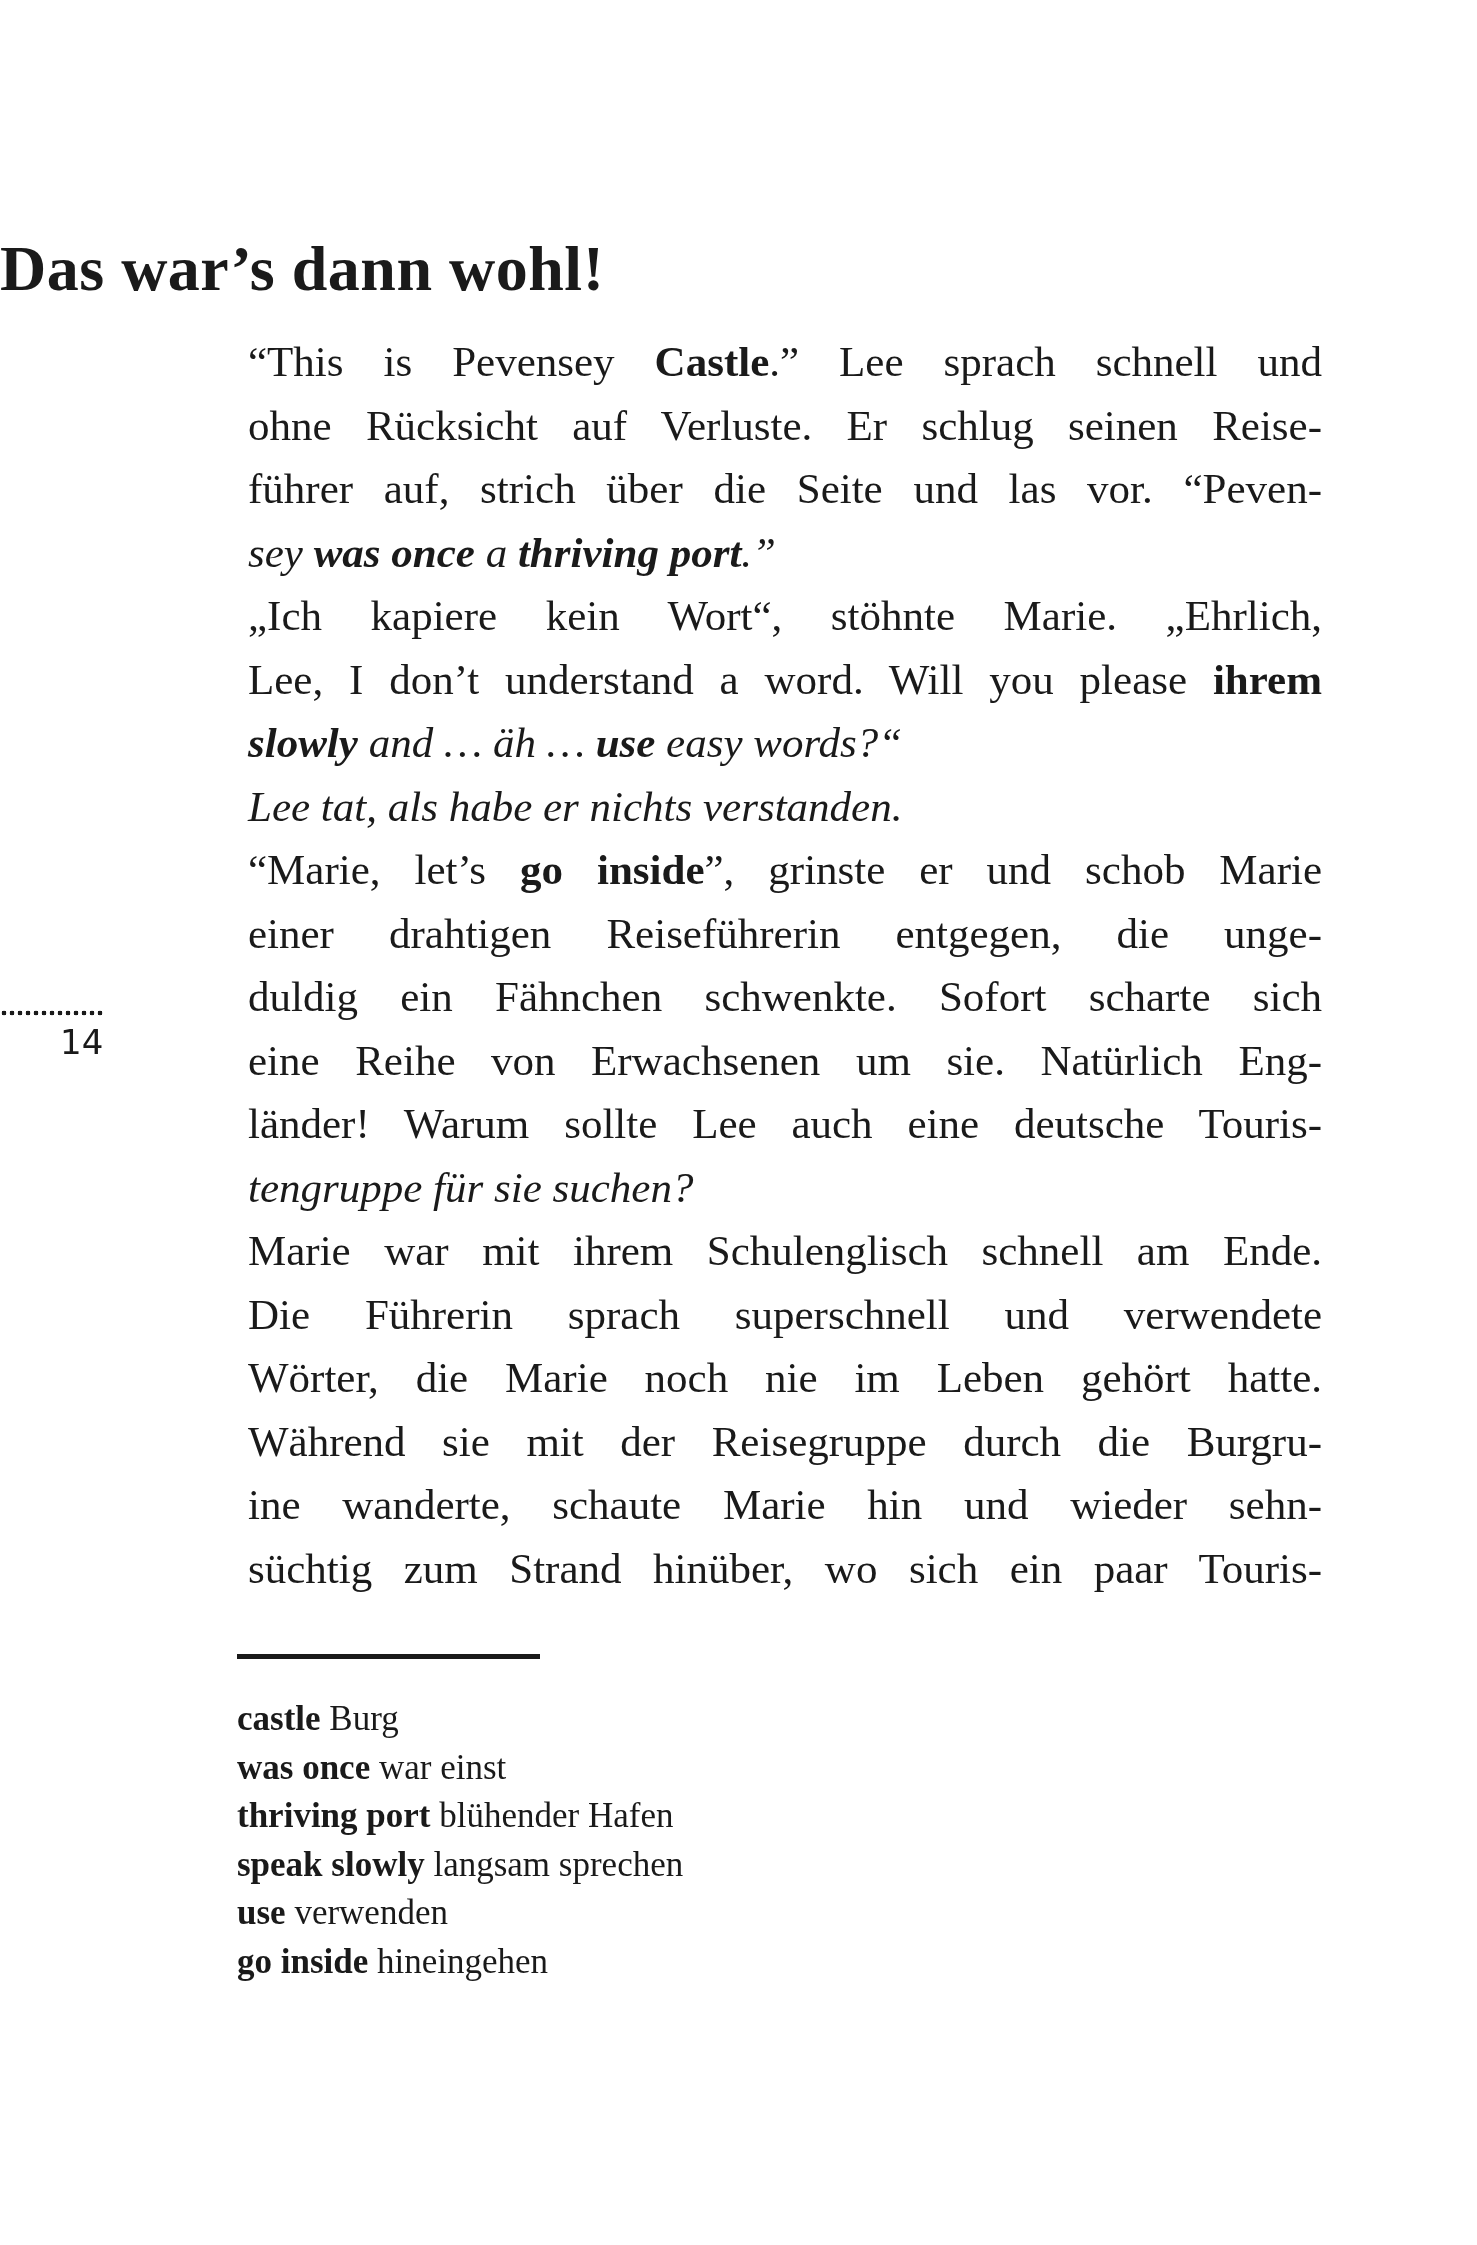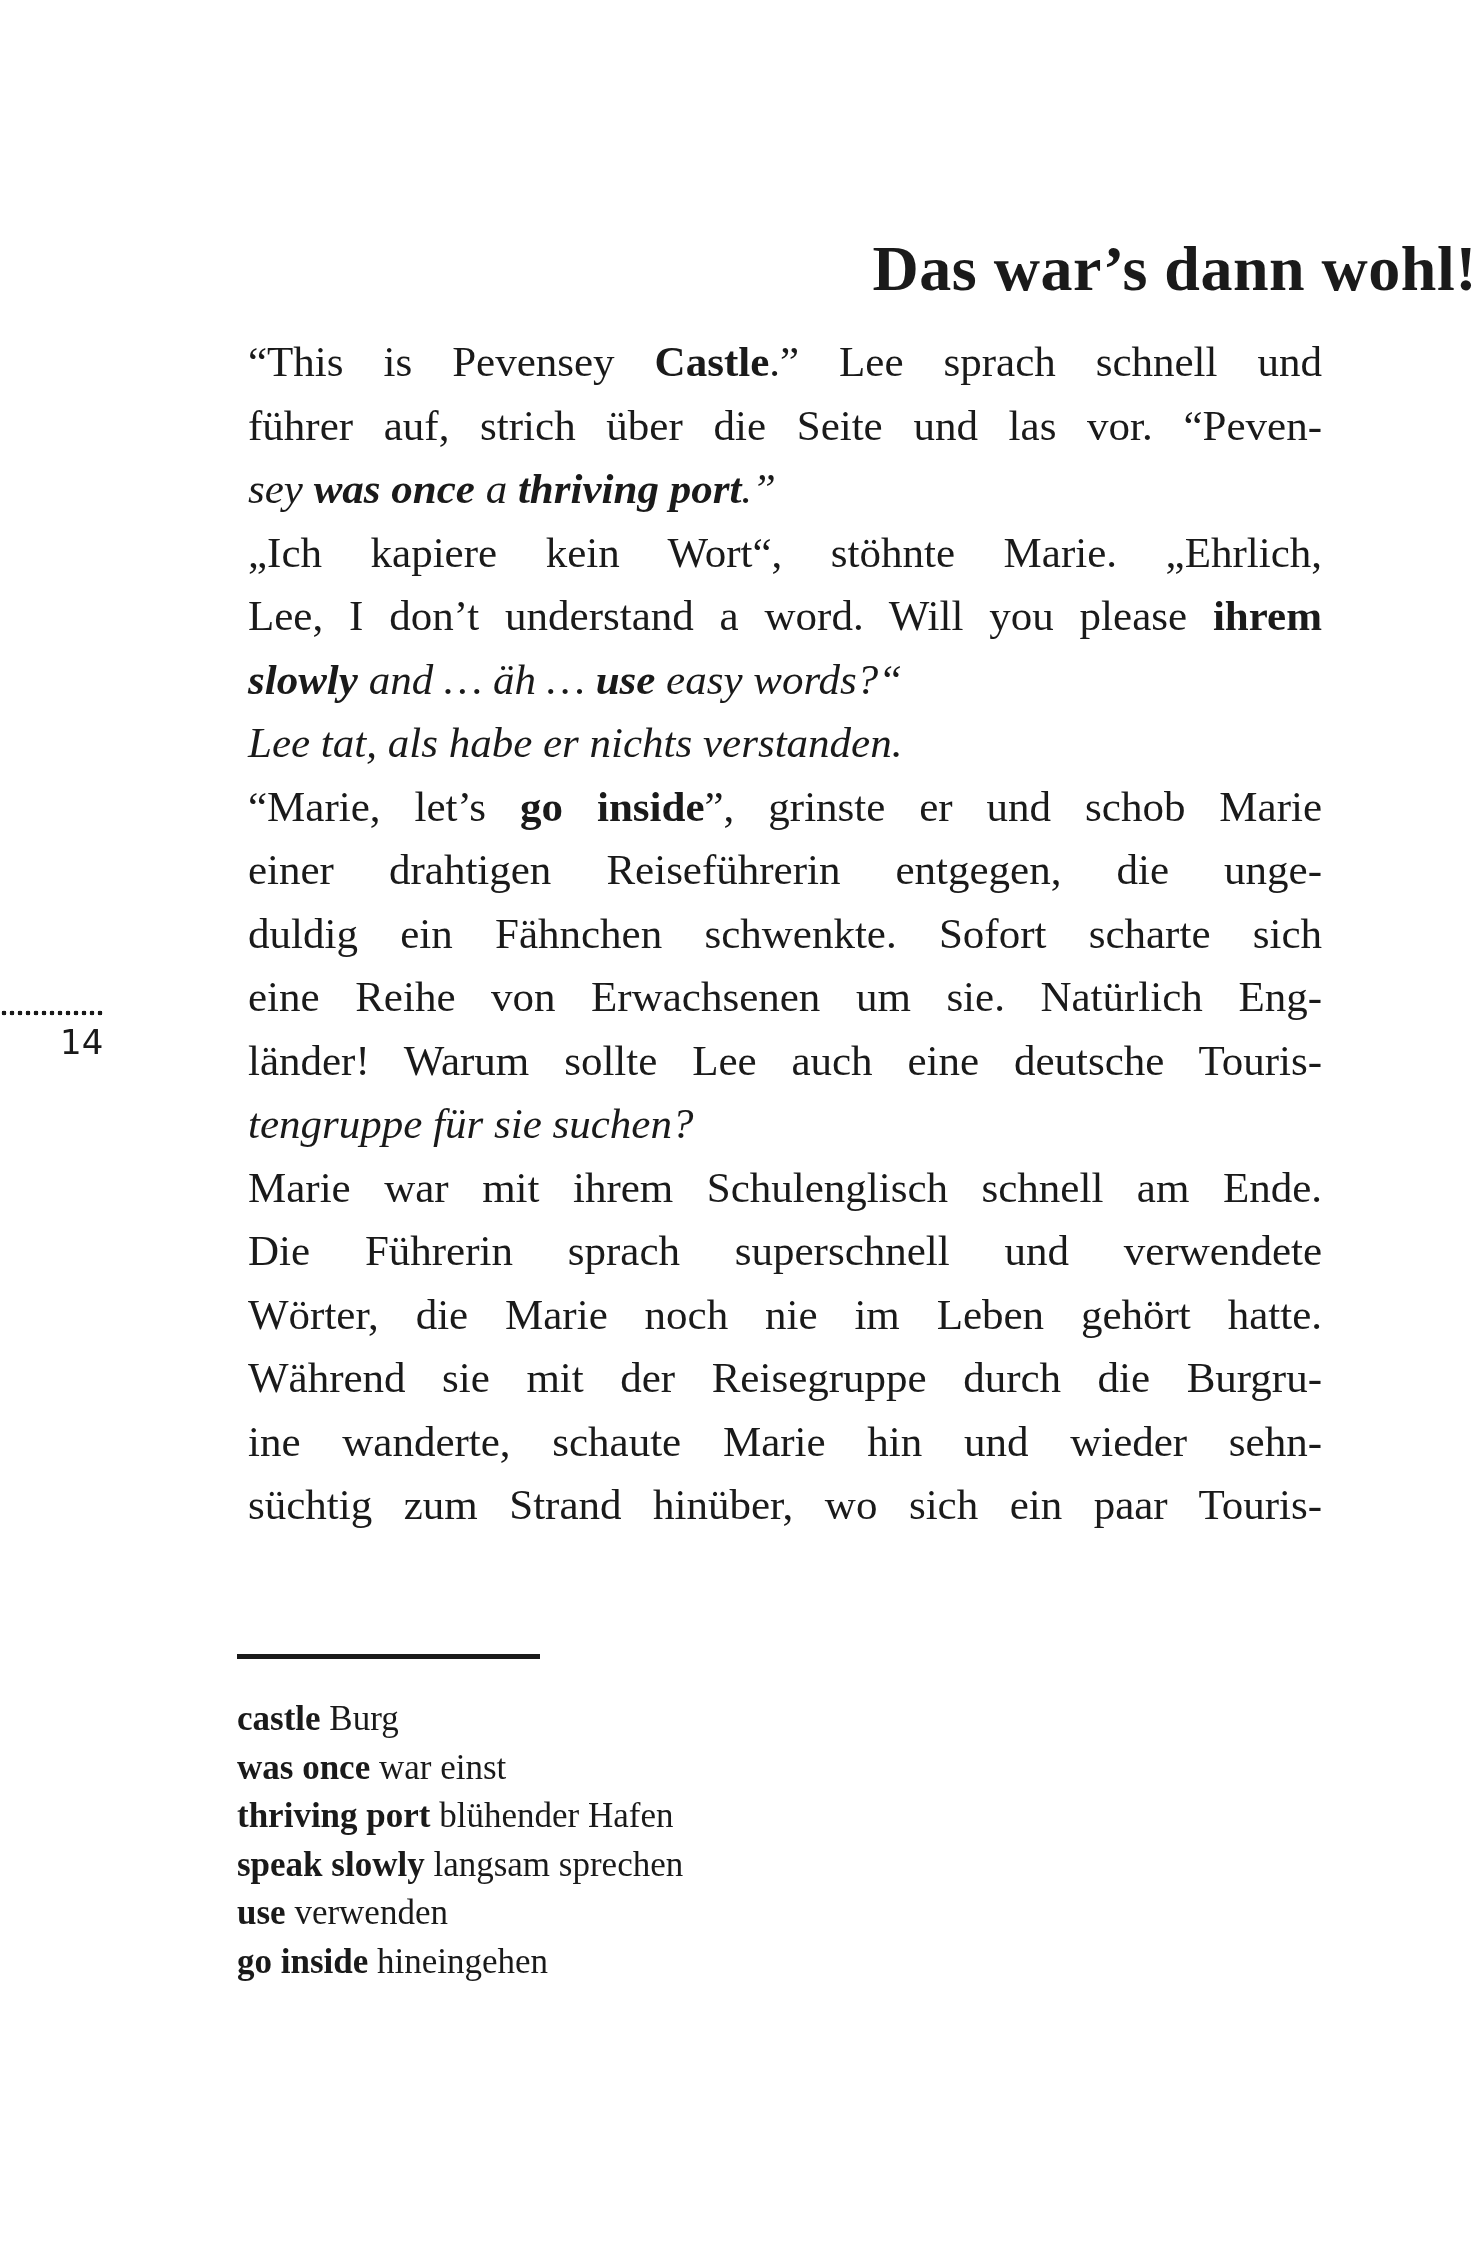--- a/index.html
+++ b/index.html
@@ -1,19 +1,19 @@
 <!DOCTYPE html>
 <html><head>
 <meta charset="utf-8">
 <style>
   html, body { margin:0; padding:0; background:#ffffff; }
   body { width:1477px; height:2245px; position:relative; overflow:hidden; color:#1a1a1a; }
   .title {
     position:absolute; left:0; width:1477px; top:186px;
-    text-align:right;
+    text-align:left;
     font-family:"Liberation Serif", serif; font-weight:bold;
     font-size:64px; line-height:80px; letter-spacing:0.5px;
   }
   .body-text {
     position:absolute; left:248px; width:1074px; top:330px;
     font-family:"Liberation Serif", serif;
     font-size:43px; line-height:63.5px;
     text-align:justify;
   }
   .line { display:block; white-space:nowrap; text-align-last:justify; text-align:justify; }
@@ -46,20 +46,21 @@
 
 <h1 class="title">Das war’s dann wohl!</h1>
 
 <div class="page-marker">
   <div class="dots"></div>
   <div class="page-number">14</div>
 </div>
 
 <div class="body-text" id="body-text">
     <span class="line"><span>“This is Pevensey </span><span class="b">Castle</span><span>.” Lee sprach schnell und</span></span>
+    <span class="line"><span>ohne Rücksicht auf Verluste. Er schlug seinen Reise-</span></span>
     <span class="line"><span>führer auf, strich über die Seite und las vor. “Peven-</span></span>
     <span class="line last"><span>sey </span><span class="b">was once</span><span> a </span><span class="b">thriving port</span><span>.”</span></span>
     <span class="line"><span>„Ich kapiere kein Wort“, stöhnte Marie. „Ehrlich,</span></span>
     <span class="line"><span>Lee, I don’t understand a word. Will you please </span><span class="b">ihrem</span></span>
     <span class="line last"><span class="b">slowly</span><span> and … äh … </span><span class="b">use</span><span> easy words?“</span></span>
     <span class="line last"><span>Lee tat, als habe er nichts verstanden.</span></span>
     <span class="line"><span>“Marie, let’s </span><span class="b">go inside</span><span>”, grinste er und schob Marie</span></span>
     <span class="line"><span>einer drahtigen Reiseführerin entgegen, die unge-</span></span>
     <span class="line"><span>duldig ein Fähnchen schwenkte. Sofort scharte sich</span></span>
     <span class="line"><span>eine Reihe von Erwachsenen um sie. Natürlich Eng-</span></span>

